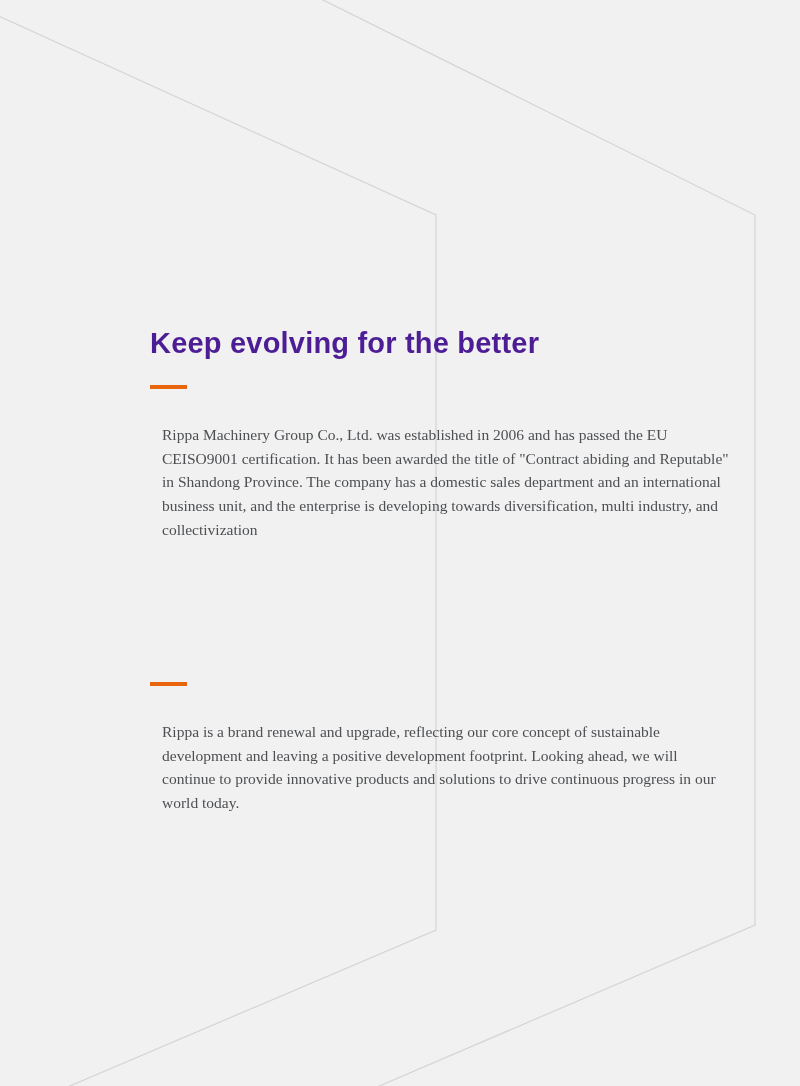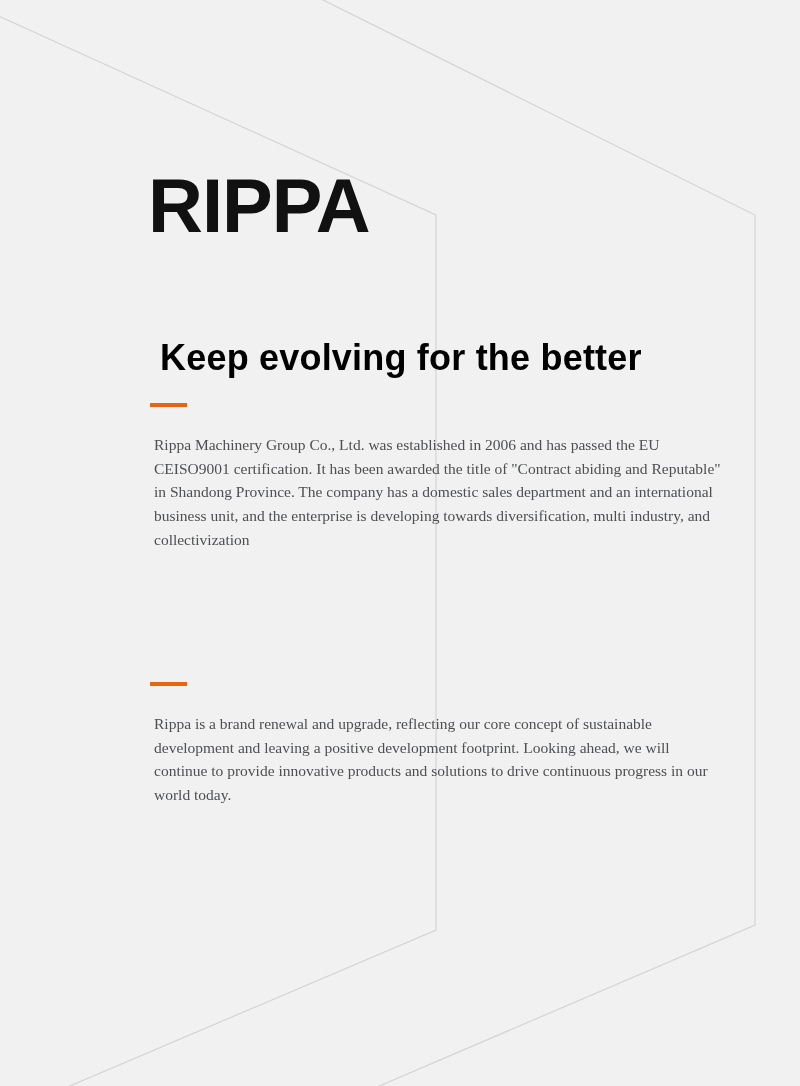--- a/index.html
+++ b/index.html
@@ -50,59 +50,58 @@
     position: absolute;
     left: 150px;
     width: 590px;
   }
   .section-1 { top: 327px; }
   .section-2 { top: 657px; }
 
   .section-heading {
     font-family: "Liberation Sans", sans-serif;
     font-weight: bold;
-    font-size: 36px;
+    font-size: 29px;
     line-height: 1.15;
-    color: #000000;
-    margin: 10px;
+    color: #4c1d95;
+    margin: 0;
     letter-spacing: 0.2px;
   }
 
   .accent-rule {
     width: 37px;
     height: 4px;
     background: #e8650e;
     margin-top: 25px;
   }
 
   .body-copy {
     font-family: "Liberation Serif", serif;
     font-size: 15.5px;
     line-height: 1.52;
     color: #4d4f52;
-    margin: 4px;
+    margin: 12px;
     padding-top: 22px;
     width: 580px;
     text-align: left;
   }
   .section-2 .body-copy {
     width: 560px;
   }
 </style>
 </head>
 <body>
 
 <svg id="bg-shapes" viewBox="0 0 800 1086" width="800" height="1086" xmlns="http://www.w3.org/2000/svg">
   <polyline points="-10,12 436,215 436,930 -10,1120" fill="none" stroke="#d4d4d4" stroke-width="1.2"></polyline>
   <polyline points="303,-10 755,215 755,925 300,1120" fill="none" stroke="#d4d4d4" stroke-width="1.2"></polyline>
 </svg>
 
 <div id="content">
 
-  <div class="logo">RIPPA</div>
 
   <div class="section section-1">
     <h2 class="section-heading">Keep evolving for the better</h2>
     <div class="accent-rule"></div>
     <p class="body-copy">Rippa Machinery Group Co., Ltd. was established in 2006 and has passed the EU CEISO9001 certification. It has been awarded the title of "Contract abiding and Reputable" in Shandong Province. The company has a domestic sales department and an international business unit, and the enterprise is developing towards diversification, multi industry, and collectivization</p>
   </div>
 
   <div class="section section-2">
     <div class="accent-rule"></div>
     <p class="body-copy">Rippa is a brand renewal and upgrade, reflecting our core concept of sustainable development and leaving a positive development footprint. Looking ahead, we will continue to provide innovative products and solutions to drive continuous progress in our world today.</p>

